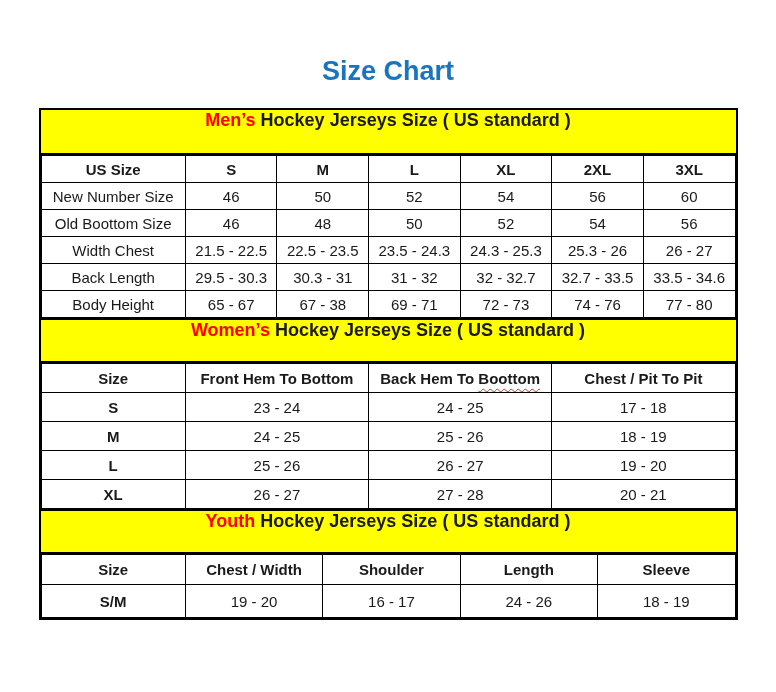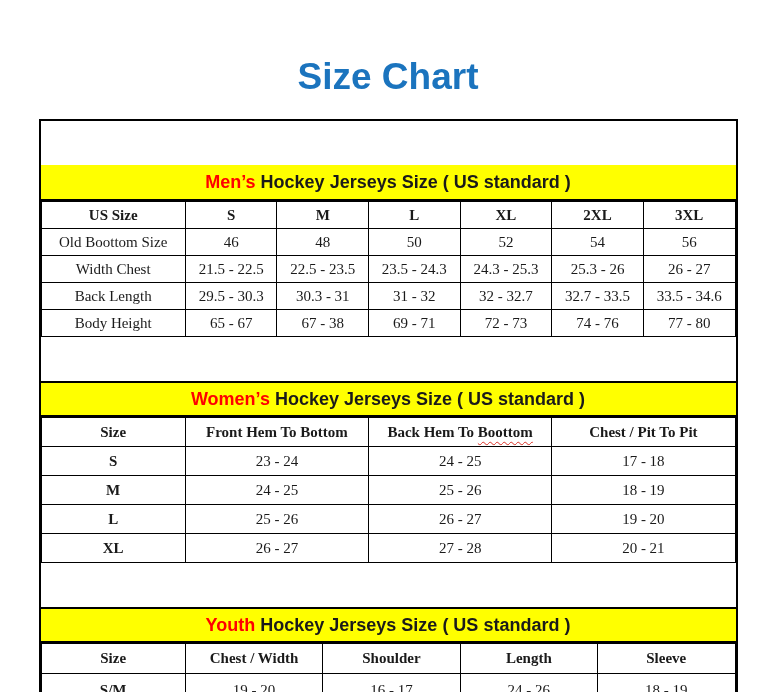--- a/index.html
+++ b/index.html
@@ -12,40 +12,39 @@
   *{box-sizing:border-box;}
   html,body{margin:0;padding:0;}
   body{
     width:776px;height:692px;background:#ffffff;
     font-family:"Liberation Sans", sans-serif;
     color:var(--text-color);
   }
   .page-title{
     margin:56px 0 21px 0;
     text-align:center;
-    font-size:37px;
+    font-size:27px;
     font-weight:bold;
     color:var(--title-blue);
     letter-spacing:0px;
   }
   .chart-wrap{
     width:699px;
     margin:0 auto;
     border:2px solid var(--border-color);
   }
   .band{
     background:var(--band-bg);
     border-bottom:2px solid var(--border-color);
-    height:36px;
-    display:flex;align-items:center;justify-content:center;
+    height:45px;
+    display:flex;align-items:flex-start;justify-content:center;
     font-size:18px;font-weight:bold;
     white-space:pre;
-    margin-top:44px;
-  }
-  .band + table{margin-top:0;font-family:Liberation Serif, serif;}
+  }
+  .band + table{margin-top:0;}
   .band:not(:first-child){border-top:2px solid var(--border-color);}
   .band .accent{color:var(--accent-red);}
   table{
     width:100%;
     border-collapse:collapse;
     table-layout:fixed;
   }
   th,td{
     border:1px solid var(--border-color);
     text-align:center;
@@ -96,20 +95,29 @@
       <tr>
         <th>US Size</th>
         <th>S</th>
         <th>M</th>
         <th>L</th>
         <th>XL</th>
         <th>2XL</th>
         <th>3XL</th>
       </tr>
       <tr>
+        <td>New Number Size</td>
+        <td>46</td>
+        <td>50</td>
+        <td>52</td>
+        <td>54</td>
+        <td>56</td>
+        <td>60</td>
+      </tr>
+      <tr>
         <td>Old Boottom Size</td>
         <td>46</td>
         <td>48</td>
         <td>50</td>
         <td>52</td>
         <td>54</td>
         <td>56</td>
       </tr>
       <tr>
         <td>Width Chest</td>

